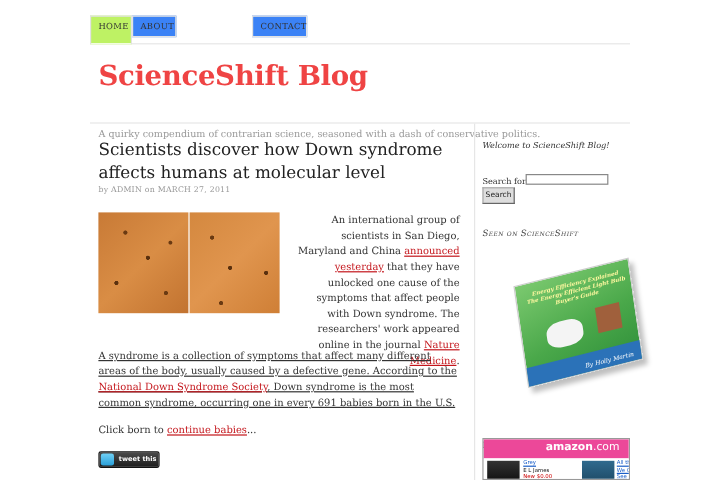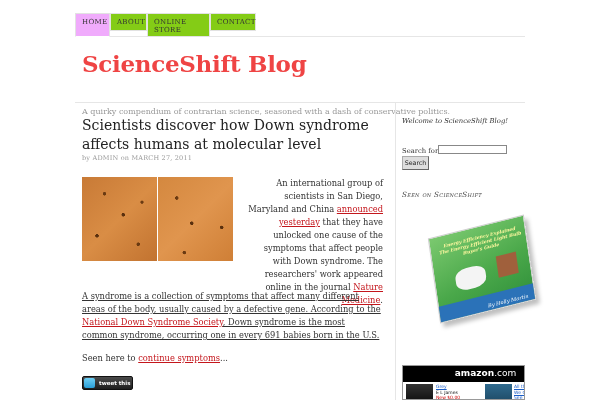--- a/index.html
+++ b/index.html
@@ -1,22 +1,22 @@
 <!DOCTYPE html>
 <html><head>
   <meta charset="utf-8">
   <style>
     * { box-sizing: border-box; margin: 0; padding: 0; }
     html, body { width: 600px; height: 400px; overflow: hidden; background: #ffffff; }
     body { font-family: "DejaVu Serif", serif; color: #333; position: relative; }
     a { color: #c4161c; text-decoration: underline; }
 
     .nav { position: absolute; left: 75px; top: 13px; width: 450px; height: 24px; border-bottom: 1px solid #e6e6e6; }
-    .nav-item { position: absolute; top: 0; font-size: 7px; letter-spacing: 0.3px; color: #333; padding: 4px 6px 0 6px; line-height: 8px; border: 1px solid #e2e2e2; background: #84cc16; }
-    .nav-item.active { background: #f0abfc; border-bottom-color: #ffffff; height: 24px; }
+    .nav-item { position: absolute; top: 0; font-size: 7px; letter-spacing: 0.3px; color: #333; padding: 4px 6px 0 6px; line-height: 8px; border: 1px solid #e2e2e2; background: #3b82f6; }
+    .nav-item.active { background: #bef264; border-bottom-color: #ffffff; height: 24px; }
     .nav-home { left: 0; width: 35px; height: 24px; }
     .nav-about { left: 35px; width: 37px; height: 18px; }
     .nav-store { left: 72px; width: 63px; height: 24px; }
     .nav-contact { left: 135px; width: 46px; height: 18px; }
 
     .site-title { position: absolute; left: 82px; top: 50px; font-size: 23px; font-weight: bold; color: #ef4444; font-family: "DejaVu Serif", serif; letter-spacing: -0.3px; }
     .tagline { position: absolute; left: 82px; top: 79px; font-size: 8px; color: #999; margin-top: 28px; }
     .hr-top { position: absolute; left: 75px; top: 102px; width: 450px; height: 1px; background: #e6e6e6; }
     .vdivider { position: absolute; left: 395px; top: 103px; width: 1px; height: 297px; background: #e6e6e6; }
 
@@ -57,40 +57,39 @@
 
     .book { position: absolute; left: 430px; top: 225px; width: 100px; height: 95px; }
     .book-cover { position: absolute; left: 4px; top: 0; width: 96px; height: 88px; background: linear-gradient(160deg, #7bc96f, #4aa84a 55%, #2f8f3a); transform: skewY(-14deg) skewX(8deg); border: 1px solid #ccc; box-shadow: 3px 5px 4px rgba(0,0,0,0.25); }
     .book-bulb { position: absolute; left: 20px; top: 38px; width: 30px; height: 22px; border-radius: 40%; background: #f4f4f4; }
     .book-house { position: absolute; left: 62px; top: 34px; width: 20px; height: 22px; background: #a0603c; }
     .book-band { position: absolute; left: 0; bottom: 0; width: 100%; height: 16px; background: #2b72b8; }
     .book-author { position: absolute; right: 6px; bottom: 2px; font-size: 5px; color: #fff; font-style: italic; }
     .book-title { position: absolute; left: 8px; top: 8px; width: 82px; font-size: 4.6px; line-height: 6px; color: #fff8a0; text-align: center; font-style: italic; font-weight: bold; }
 
     .amazon { position: absolute; left: 402px; top: 365px; width: 123px; height: 35px; border: 1px solid #999; overflow: hidden; }
-    .amazon-bar { height: 16px; background: #000000; color: #fff; font-family: "DejaVu Sans", sans-serif; font-size: 9px; text-align: center; line-height: 15px; padding-left: 44px; }
+    .amazon-bar { height: 16px; background: #ec4899; color: #fff; font-family: "DejaVu Sans", sans-serif; font-size: 9px; text-align: center; line-height: 15px; padding-left: 44px; }
     .amazon-bar b { font-weight: bold; }
     .amazon-items { position: relative; height: 19px; background: #fff; }
     .am-thumb { position: absolute; top: 2px; width: 27px; height: 17px; }
     .am-thumb-1 { left: 3px; background: linear-gradient(#333, #111); }
     .am-thumb-2 { left: 82px; background: linear-gradient(#2f6a8e, #1f4c68); }
     .am-text { position: absolute; top: 2px; font-family: "DejaVu Sans", sans-serif; font-size: 4.5px; line-height: 5.5px; }
     .am-text-1 { left: 33px; }
     .am-text-2 { left: 111px; width: 30px; }
     .am-link { color: #1a5ec8; text-decoration: underline; }
     .am-author { color: #111; }
     .am-price { color: #c00; }
   </style>
 </head>
 <body>
 
 <div class="nav">
   <div class="nav-item nav-home active">HOME</div>
   <div class="nav-item nav-about">ABOUT</div>
-  <div class="nav-item nav-store">ONLINE STORE</div>
   <div class="nav-item nav-contact">CONTACT</div>
 </div>
 
 <div class="site-title">ScienceShift Blog</div>
 <div class="tagline">A quirky compendium of contrarian science, seasoned with a dash of conservative politics.</div>
 <div class="hr-top"></div>
 <div class="vdivider"></div>
 
 <div class="post-title">Scientists discover how Down syndrome affects humans at molecular level</div>
 <div class="post-meta">
@@ -102,21 +101,21 @@
 
 <div class="post-image">
   <div class="img-pane img-left"></div>
   <div class="img-pane img-right"></div>
 </div>
 
 <div class="intro"><span>An international group of scientists in San Diego, Maryland and China </span><a>announced yesterday</a><span> that they have unlocked one cause of the symptoms that affect people with Down syndrome. The researchers' work appeared online in the journal </span><a>Nature Medicine</a><span>.</span></div>
 
 <div class="para para-1"><span>A syndrome is a collection of symptoms that affect many different areas of the body, usually caused by a defective gene. According to the </span><a>National Down Syndrome Society</a><span>, Down syndrome is the most common syndrome, occurring one in every 691 babies born in the U.S.</span></div>
 
-<div class="para para-2"><span>Seen here to </span><a>continue symptoms</a><span>...</span></div>
+<div class="para para-2"><span>Click born to </span><a>continue babies</a><span>...</span></div>
 
 <div class="tweet-btn">
   <span class="tweet-icon"></span>
   <span>tweet this</span>
 </div>
 
 <div class="sb-welcome">Welcome to ScienceShift Blog!</div>
 <div class="sb-search-label">Search for:</div>
 <input class="sb-search-input" type="text" value="" style="">
 <div class="sb-search-btn">Search</div>

